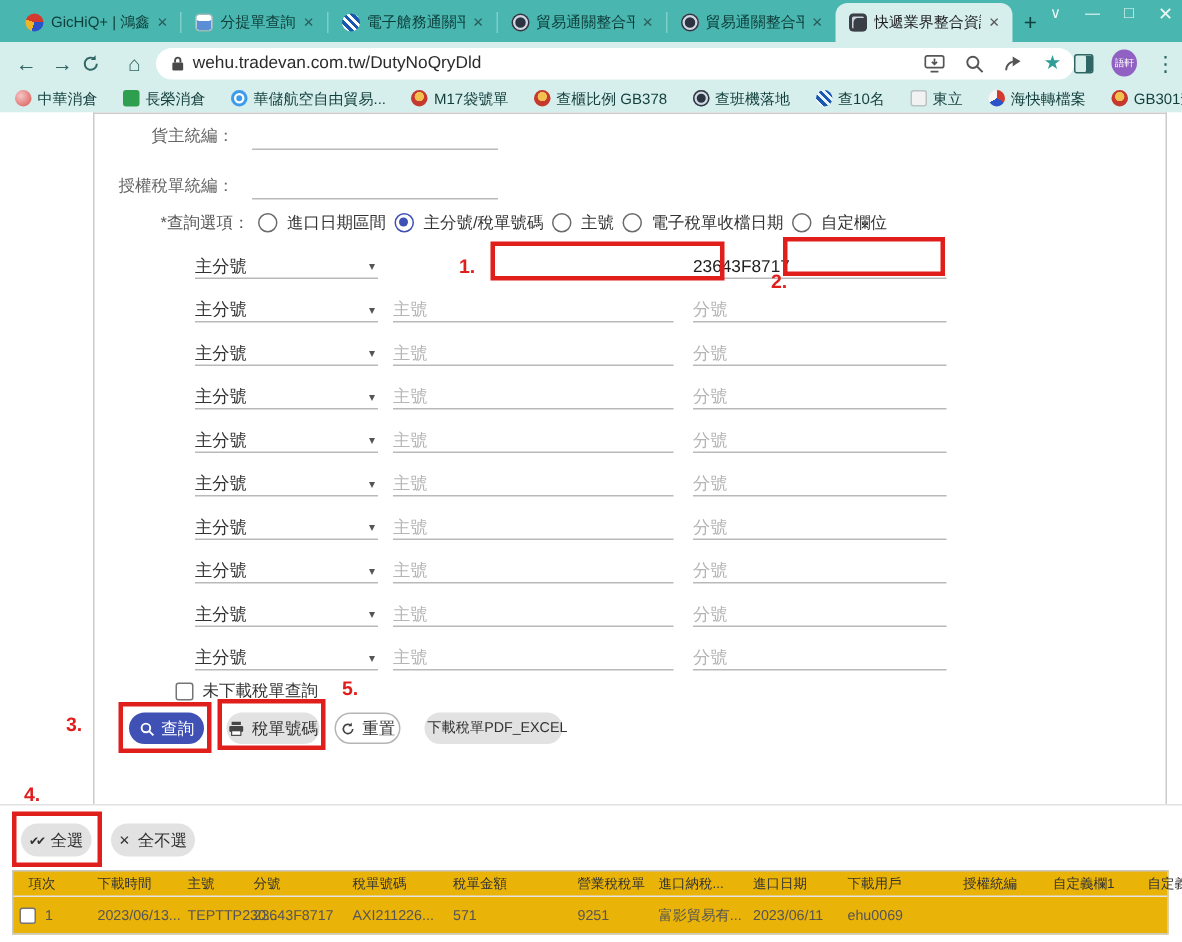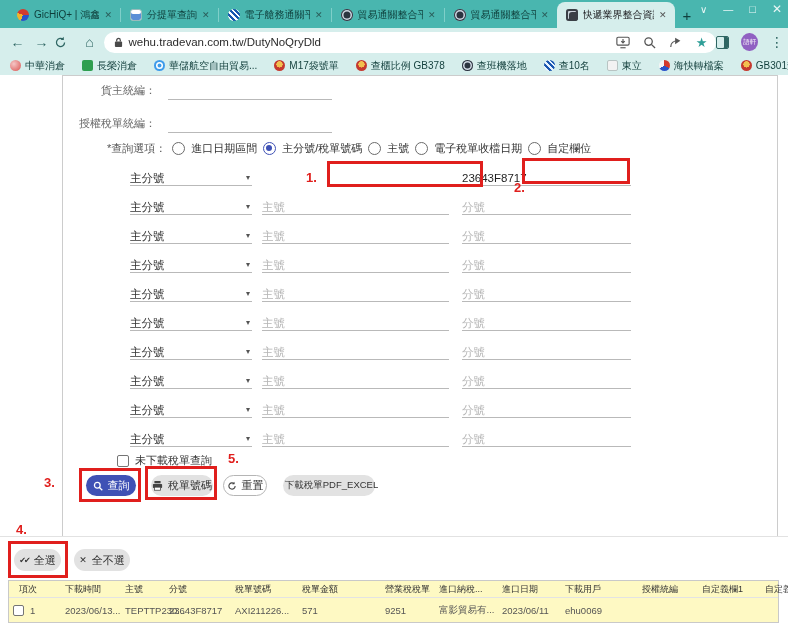--- a/index.html
+++ b/index.html
@@ -50,21 +50,21 @@
   .pill { display:inline-flex; align-items:center; justify-content:center; gap:5px; border-radius:11px; font-size:11px; white-space:nowrap; }
   .pill.primary { background:#3f51b5; color:#fff; }
   .pill.gray { background:#e2e2e2; color:#333; }
   .pill.outline { background:#fff; color:#333; border:1px solid #b5b5b5; }
   .redbox { border:3px solid #e01f1d; background:transparent; }
   .rednum { color:#e01f1d; font-size:13px; font-weight:700; }
   .note { font-size:10.5px; color:#c22; white-space:nowrap; }
   .note b { font-weight:700; }
 
   
-  #rtable { left:8px; top:580px; width:771px; border:1px solid #c9c9c9; background:#fef9c3; }
+  #rtable { left:8px; top:580px; width:771px; border:1px solid #c9c9c9; background:#eab308; }
   .trow { display:grid; grid-template-columns:46px 60px 44px 66px 67px 83px 54px 63px 63px 77px 60px 63px 1fr; align-items:center; }
   .trow.head { height:17px; border-bottom:1px solid #e3e3e3; }
   .trow.data { height:24px; }
   .tcell { padding-left:10px; font-size:9px; color:#333; white-space:nowrap; overflow:visible; }
   .trow.data .tcell { font-size:9.5px; color:#555; }
   .idxcell { display:flex; align-items:center; gap:6px; padding-left:4px; }
   svg { display:block; }
 </style>
 </head>
 <body>

